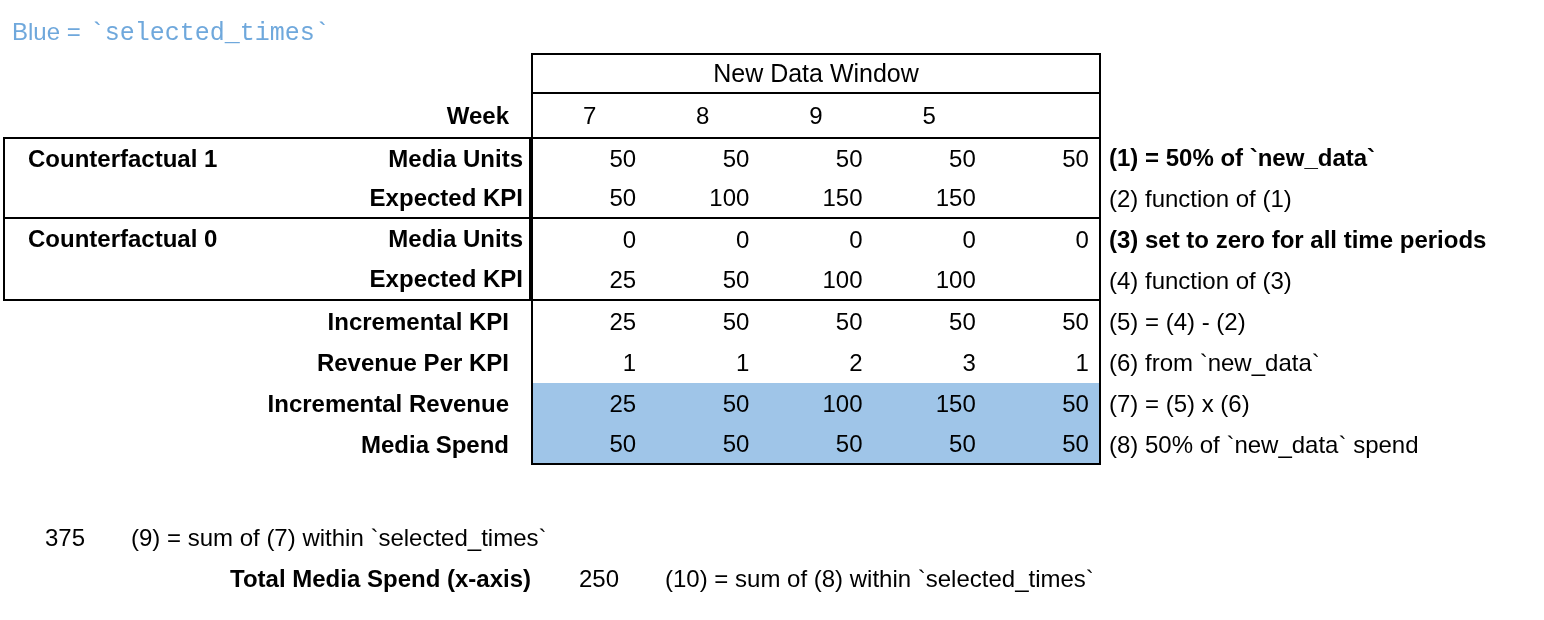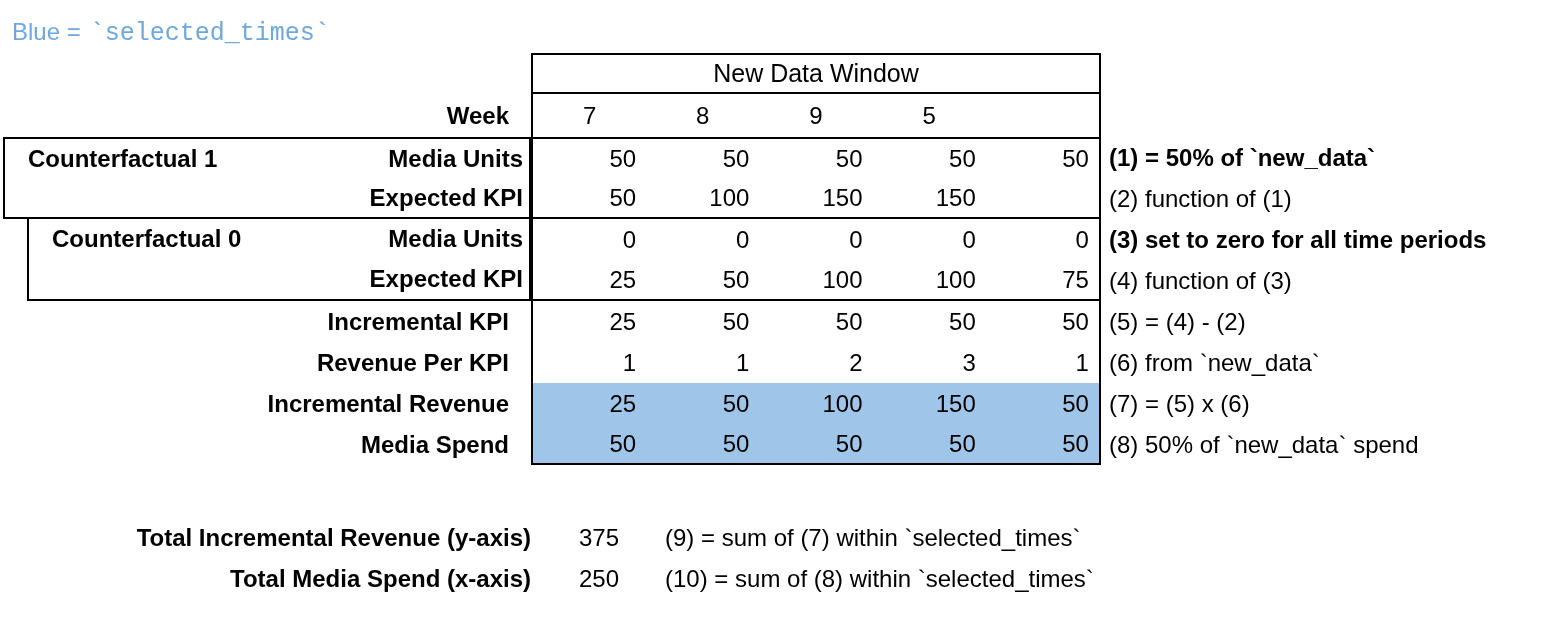--- a/index.html
+++ b/index.html
@@ -155,21 +155,21 @@
     <div class="cfbox" style="grid-area: 3 / 1 / span 2 / auto;">
       <div class="cfrow">
         <span class="grp">Counterfactual 1</span>
         <span class="rl">Media Units</span>
       </div>
       <div class="cfrow">
         <span class="rl">Expected KPI</span>
       </div>
     </div>
 
-    <div class="cfbox noTop" style="grid-area: 5 / 1 / span 2 / auto; margin-left: 24px;">
+    <div class="cfbox noTop" style="grid-area: 5 / 1 / span 2 / auto;">
       <div class="cfrow">
         <span class="grp">Counterfactual 0</span>
         <span class="rl">Media Units</span>
       </div>
       <div class="cfrow">
         <span class="rl">Expected KPI</span>
       </div>
     </div>
 
     <div class="rowlabel" style="grid-area: 7 / 1;">Incremental KPI</div>
@@ -195,21 +195,20 @@
       <span class="num">0</span>
       <span class="num">0</span>
       <span class="num">0</span>
       <span class="num">0</span>
     </div>
     <div class="strip bb" style="grid-area: 6 / 2;">
       <span class="num">25</span>
       <span class="num">50</span>
       <span class="num">100</span>
       <span class="num">100</span>
-      <span class="num">75</span>
     </div>
     <div class="strip" style="grid-area: 7 / 2;">
       <span class="num">25</span>
       <span class="num">50</span>
       <span class="num">50</span>
       <span class="num">50</span>
       <span class="num">50</span>
     </div>
     <div class="strip" style="grid-area: 8 / 2;">
       <span class="num">1</span>
@@ -238,21 +237,20 @@
     <div class="anno bold" style="grid-area: 5 / 3;">(3) set to zero for all time periods</div>
     <div class="anno" style="grid-area: 6 / 3;">(4) function of (3)</div>
     <div class="anno" style="grid-area: 7 / 3;">(5) = (4) - (2)</div>
     <div class="anno" style="grid-area: 8 / 3;">(6) from `new_data`</div>
     <div class="anno" style="grid-area: 9 / 3;">(7) = (5) x (6)</div>
     <div class="anno" style="grid-area: 10 / 3;">(8) 50% of `new_data` spend</div>
   </div>
 
   <div class="summary">
     <div class="sumrow">
-      <span class="slabel">Total Incremental Revenue (y-axis)</span>
       <span class="sval">375</span>
       <span class="sanno">(9) = sum of (7) within `selected_times`</span>
     </div>
     <div class="sumrow">
       <span class="slabel">Total Media Spend (x-axis)</span>
       <span class="sval">250</span>
       <span class="sanno">(10) = sum of (8) within `selected_times`</span>
     </div>
   </div>
 

